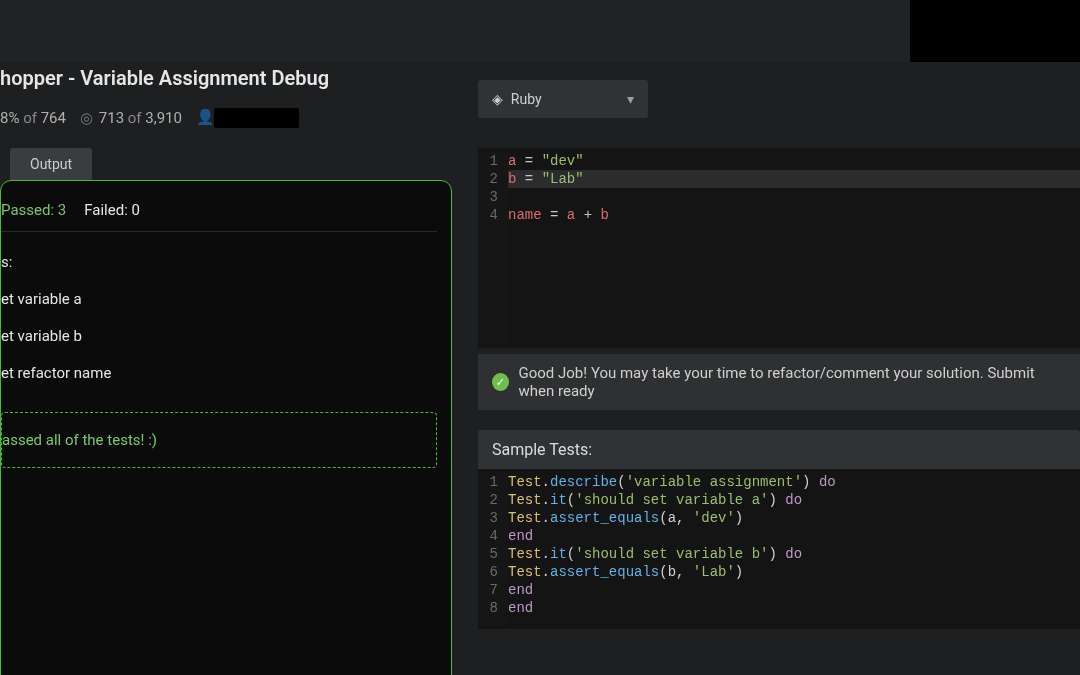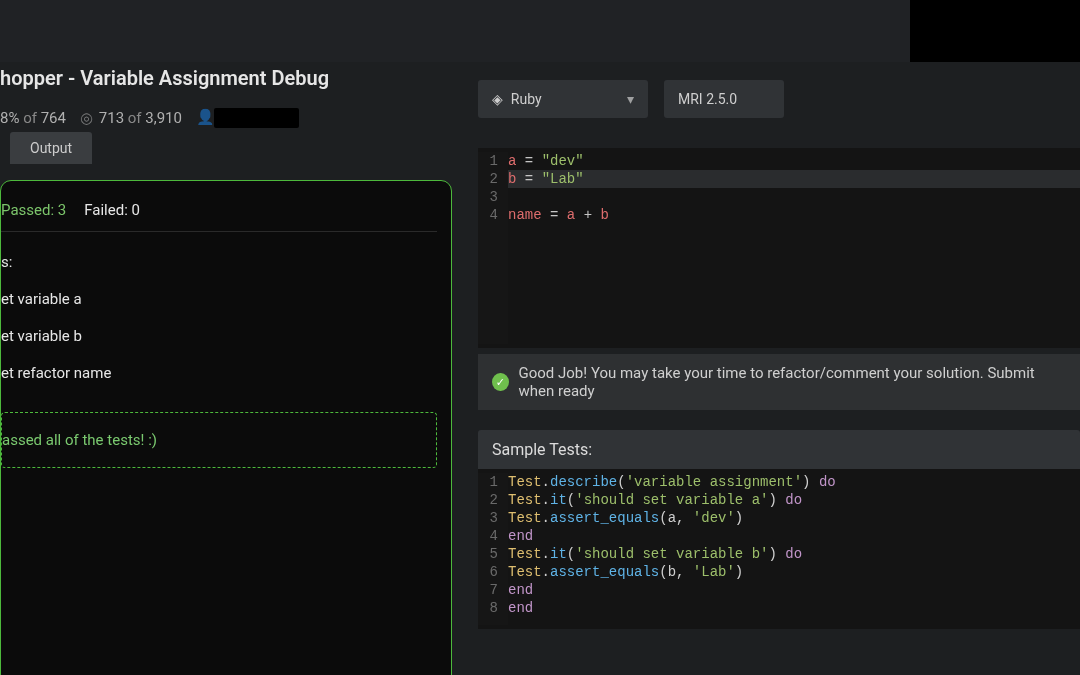--- a/index.html
+++ b/index.html
@@ -76,21 +76,21 @@
     justify-content: space-between;
   }
   .select-box .lbl { display:flex; align-items:center; gap:8px;}
   .select-box.plain { justify-content:flex-start; width:auto; min-width:120px; }
   .chev { opacity:.7; }
 
   
   .output-tab {
     position:absolute;
     left:10px;
-    top:132px;
+    top:148px;
     background:#3a3d40;
     color:#ccc;
     padding:8px 20px;
     border-radius:3px 3px 0 0;
     font-size:14px;
   }
   .output-panel {
     position:absolute;
     left:0;
     top:180px;
@@ -216,23 +216,20 @@
 </div>
 
 <div class="lang-row">
   <div class="select-box">
     <span class="lbl">
       <span>◈</span>
       <span>Ruby</span>
     </span>
     <span class="chev">▾</span>
   </div>
-  <div class="select-box plain">
-    <span>MRI 2.5.0</span>
-  </div>
 </div>
 
 <div class="output-tab">Output</div>
 
 <div class="output-panel">
   <div class="test-summary">
     <span class="passed">
       <span>Passed:</span>
       <span>3</span>
     </span>

